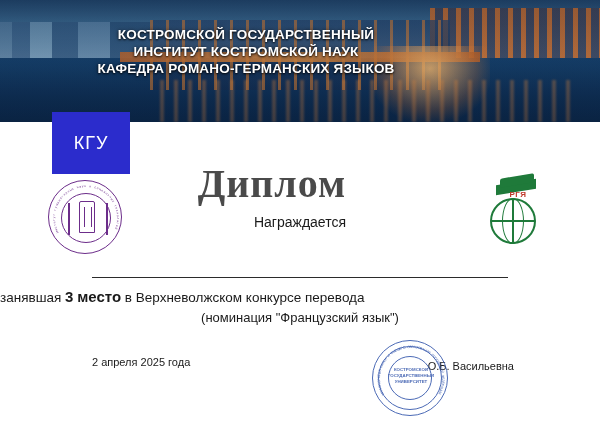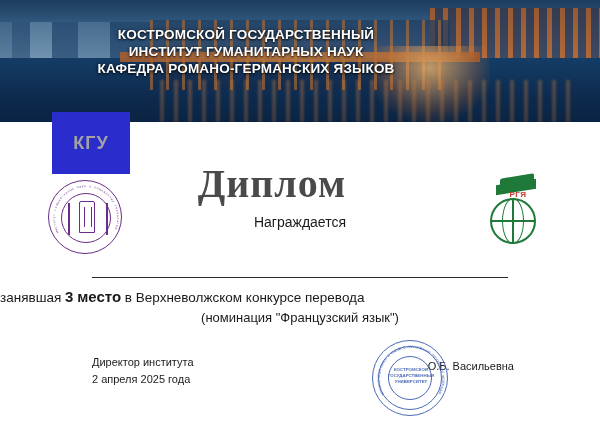--- a/index.html
+++ b/index.html
@@ -111,22 +111,22 @@
     left: 52px;
     top: 112px;
     width: 78px;
     height: 62px;
     background: #2b2ccc;
     display: flex;
     align-items: center;
     justify-content: center;
   }
   .kgu-logo span {
-    color: #a3a3a3;
-    font-weight: bold;
+    color: #ffffff;
+    font-weight: normal;
     font-size: 18px;
     letter-spacing: 1px;
   }
 
   
   .inst-emblem {
     position: absolute;
     left: 48px;
     top: 180px;
     width: 74px;
@@ -378,21 +378,21 @@
     <div class="water"></div>
     <div class="bridge"></div>
     <div class="bridge2"></div>
     <div class="glow"></div>
     <div class="reflect"></div>
     <div class="banner-shade"></div>
   </div>
 
   <div class="banner-text">
     <div>КОСТРОМСКОЙ ГОСУДАРСТВЕННЫЙ</div>
-    <div>ИНСТИТУТ ГУМАНИТАРНЫХ НАУК</div>
+    <div>ИНСТИТУТ КОСТРОМСКОЙ НАУК</div>
     <div>КАФЕДРА РОМАНО-ГЕРМАНСКИХ ЯЗЫКОВ</div>
   </div>
 
   <div class="kgu-logo">
     <span>КГУ</span>
   </div>
 
   <div class="inst-emblem">
     <div class="inner"></div>
     <div class="book"></div>
@@ -465,21 +465,20 @@
   <div class="achievement">
     <span>занявшая</span>
     <span class="place">3</span>
     <span class="place">место</span>
     <span>в Верхневолжском конкурсе перевода</span>
   </div>
 
   <div class="nomination">(номинация "Французский язык")</div>
 
   <div class="sign-left">
-    <div>Директор института</div>
     <div>2 апреля 2025 года</div>
   </div>
   <div class="sign-right">О.Б. Васильевна</div>
 
   <div class="stamp">
     <div class="r2"></div>
     <div class="r3"></div>
     <div class="core">КОСТРОМСКОЙ ГОСУДАРСТВЕННЫЙ УНИВЕРСИТЕТ</div>
     <div class="arc" id="stampRing">
         <span style="transform: rotate(-120deg) translate(0px, -34px);">М</span>

